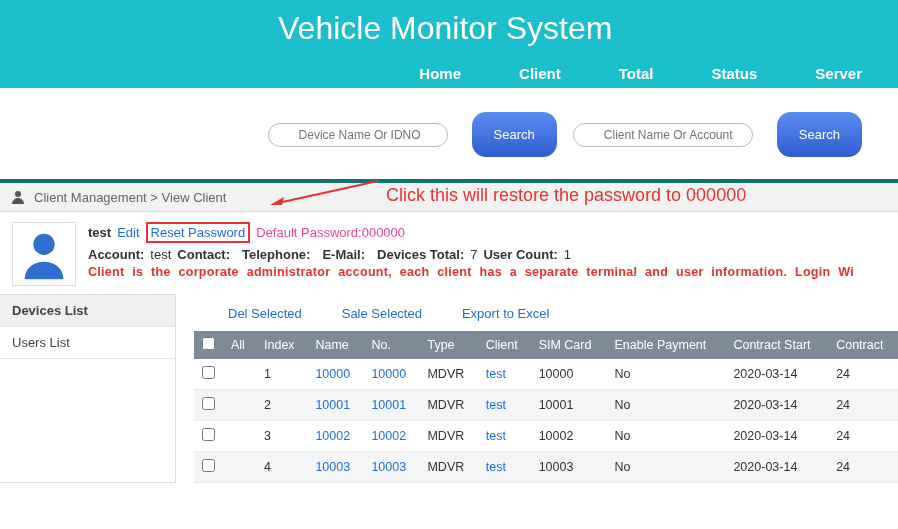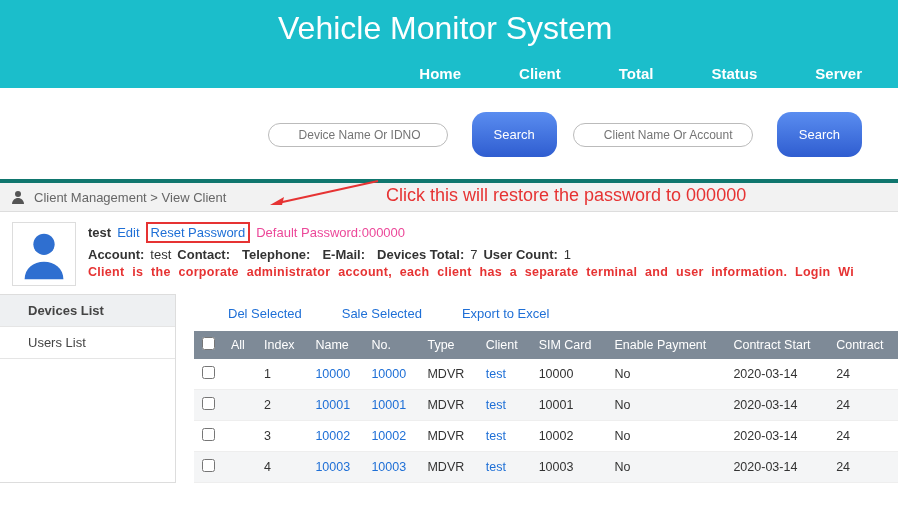--- a/index.html
+++ b/index.html
@@ -26,21 +26,21 @@
 .r1{display:flex;gap:6px;align-items:center;font-size:13px;margin-bottom:4px}
 .r1 b{font-weight:bold}
 .link{color:#1e6fd6;cursor:pointer}
 .box{border:2px solid #e63333;padding:1px 3px}
 .red{color:#ec4899;font-weight:normal}
 .r2{font-size:13px;margin-bottom:3px;display:flex;gap:6px;flex-wrap:wrap}
 .r2 b{font-weight:bold}
 .r3{color:#e63333;font-weight:bold;font-size:12.5px;white-space:nowrap;overflow:hidden;letter-spacing:0.3px;word-spacing:4px}
 .main{display:flex}
 .side{width:176px;border:1px solid #ddd;border-left:none}
-.sit{padding:8px 28px;border-bottom:1px solid #e5e5e5;font-size:13px;cursor:pointer;color:#444}
+.sit{padding:8px 12px;border-bottom:1px solid #e5e5e5;font-size:13px;cursor:pointer;color:#444}
 .sit.act{background:#eef0f2;font-weight:bold}
 .cont{flex:1;padding:0 0 0 18px;overflow:hidden}
 .tabs{display:flex;gap:40px;padding:12px 0 10px 34px}
 .tablnk{color:#1e6fd6;cursor:pointer;font-size:13px}
 .tbl{width:100%;border-collapse:collapse;font-size:12.5px}
 .tbl th{background:#7e8a97;color:#fff;font-weight:normal;padding:6px 8px;text-align:left;white-space:nowrap}
 .tbl td{padding:7px 8px;border-bottom:1px solid #eee;white-space:nowrap}
 .tbl tr:nth-child(even) td{background:#f4f5f6}
 .cb{width:13px;height:13px}
 .tlnk{color:#1e6fd6;cursor:pointer}

